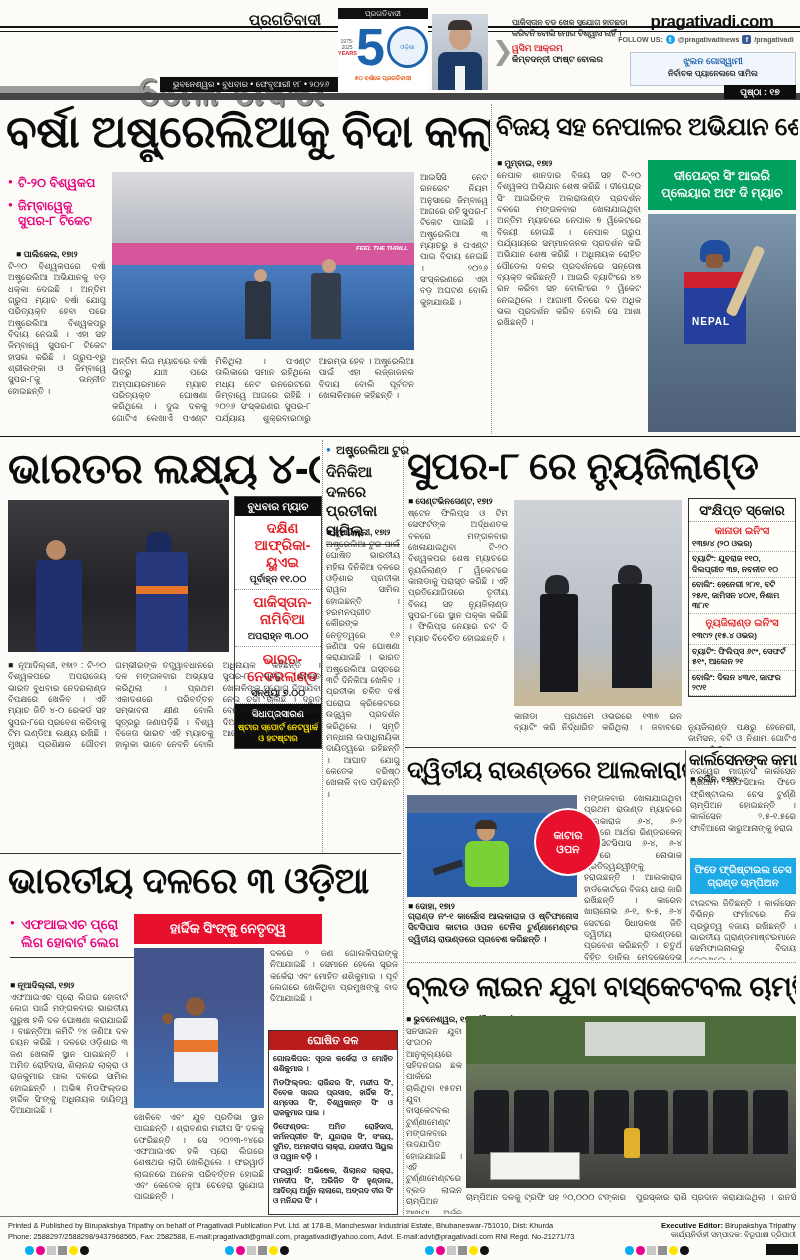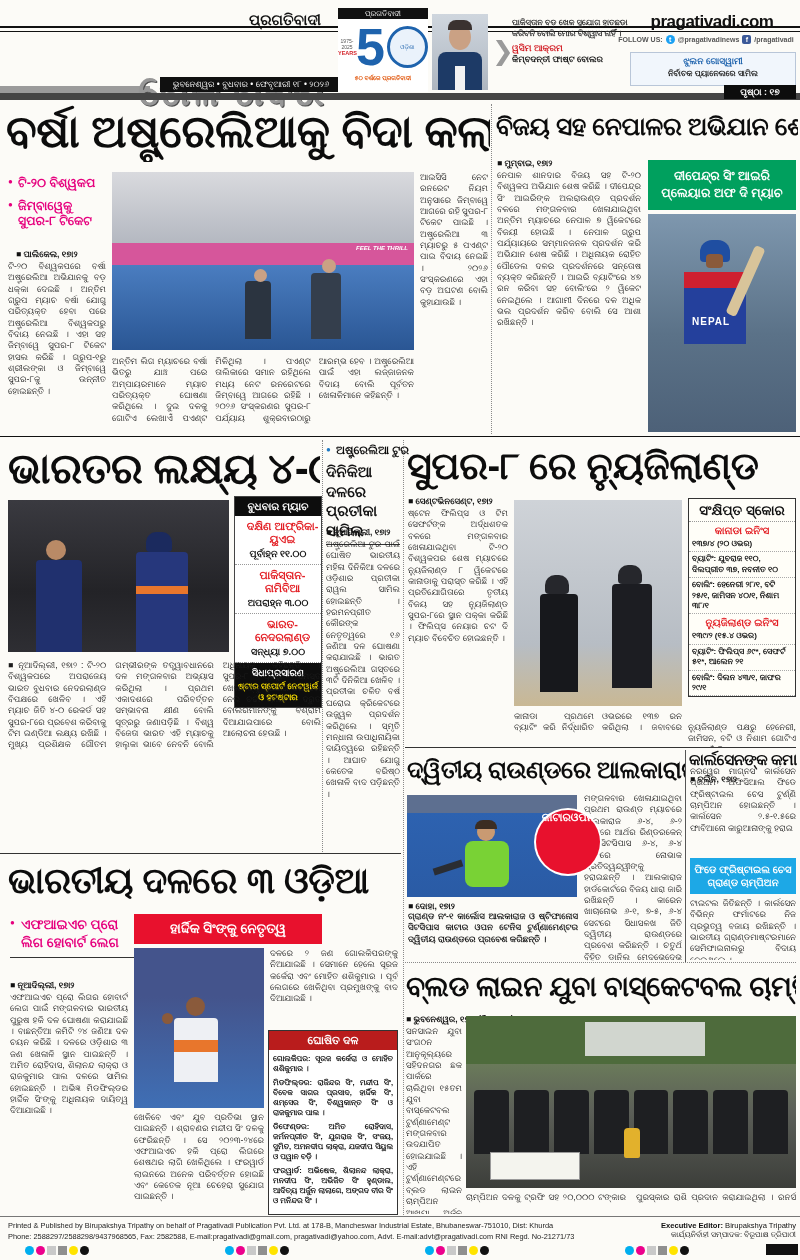--- a/index.html
+++ b/index.html
@@ -90,21 +90,21 @@
   #ind-hl{left:8px;top:441px;width:312px;font-size:42px;line-height:56px;}
   #ind-photo{left:8px;top:500px;width:221px;height:152px;background:linear-gradient(#3a3a40,#232327 60%,#2e2e33);}
   #ind-photo .p1{left:28px;bottom:0;width:46px;height:92px;background:#20306e;}
   #ind-photo .h1{left:38px;bottom:92px;width:20px;height:20px;background:#b98a66;}
   #ind-photo .p2{left:128px;bottom:0;width:52px;height:100px;background:#26377c;}
   #ind-photo .helm{position:absolute;left:138px;bottom:100px;width:26px;height:20px;background:#1b2a5e;border-radius:10px 10px 4px 4px;}
   #ind-photo .trim{position:absolute;left:128px;bottom:58px;width:52px;height:8px;background:#e8762c;}
   #ind-matchbox{left:234px;top:496px;width:86px;border:1px solid #444;background:#fff;}
   #ind-matchbox .mb-head{background:#0d0d0d;color:#fff;font-weight:800;font-size:10.5px;text-align:center;padding:3px 0;}
   .mb-row{border-bottom:1px dotted #999;text-align:center;padding:4px 2px;}
-  .mb-teams{color:#e31e24;font-weight:800;font-size:11px;margin-left:9px;}
+  .mb-teams{color:#e31e24;font-weight:800;font-size:14px;margin-left:9px;}
   .mb-time{font-weight:800;font-size:9.5px;margin-top:2px;}
   #ind-matchbox .live{background:#0d0d0d;text-align:center;padding:4px 2px;}
   .live-l1{color:#fff;font-weight:800;font-size:9.5px;}
   .live-l2{color:#ffe400;font-weight:800;font-size:8.5px;margin-top:2px;line-height:1.3;}
   #ind-body{left:8px;top:660px;width:313px;height:190px;column-count:3;column-gap:9px;}
   #vr2{left:322px;top:440px;height:412px;}
   
   #pra-kick{left:326px;top:444px;width:74px;font-size:11.5px;color:#0c0c0c;position:absolute;font-weight:800;padding-left:10px;}
   #pra-kick::before{content:"●";position:absolute;left:0;top:1px;color:#1f7ac4;font-size:8px;}
   #pra-hl{left:326px;top:462px;width:74px;font-size:15px;line-height:1.3;font-weight:800;white-space:normal;border-bottom:1px solid #333;padding-bottom:4px;}
@@ -128,21 +128,21 @@
   #nz-note{left:688px;top:722px;width:108px;height:26px;}
   #hr2{left:405px;top:747px;width:391px;border-top:1px solid #333;}
   
   #alc-hl{left:407px;top:751px;width:278px;font-size:24px;line-height:38px;}
   #alc-photo{left:407px;top:795px;width:170px;height:102px;background:linear-gradient(#5d6f90 18%,#2d62b0 18%,#2a5ba5);}
   #alc-photo .shirt{left:58px;bottom:10px;width:44px;height:46px;background:#79d235;border-radius:8px;}
   #alc-photo .head{left:70px;bottom:56px;width:18px;height:18px;background:#c99a72;}
   #alc-photo .hair{position:absolute;left:68px;bottom:68px;width:22px;height:9px;background:#3b2d22;border-radius:8px 8px 0 0;}
   #alc-photo .racket{position:absolute;left:26px;bottom:26px;width:30px;height:7px;background:#2a2d33;transform:rotate(-18deg);}
   #alc-badge{left:536px;top:810px;width:64px;height:64px;border-radius:50%;background:#e8112d;color:#fff;
-     font-weight:800;font-size:11px;text-align:left;display:flex;flex-direction:row;justify-content:center;line-height:1.3;z-index:2;box-shadow:0 0 0 2px #fff;}
+     font-weight:800;font-size:11px;text-align:center;display:flex;flex-direction:column;justify-content:center;line-height:1.3;z-index:2;box-shadow:0 0 0 2px #fff;}
   #alc-colR{left:584px;top:793px;width:98px;height:169px;}
   #alc-capdate{left:408px;top:901px;}
   #alc-caption{left:408px;top:911px;width:170px;height:50px;font-weight:700;}
   #vr4{left:685px;top:750px;height:212px;border-left:1px solid #555;}
   
   #car-hl{left:689px;top:750px;width:108px;font-size:15.5px;line-height:20px;}
   #car-dateline{left:690px;top:774px;}
   #car-body1{left:690px;top:766px;width:106px;height:70px;}
   #car-blue{left:690px;top:858px;width:106px;height:36px;background:#1da8e6;color:#fff;font-weight:800;
      font-size:10px;text-align:center;display:flex;align-items:center;justify-content:center;line-height:1.35;}

